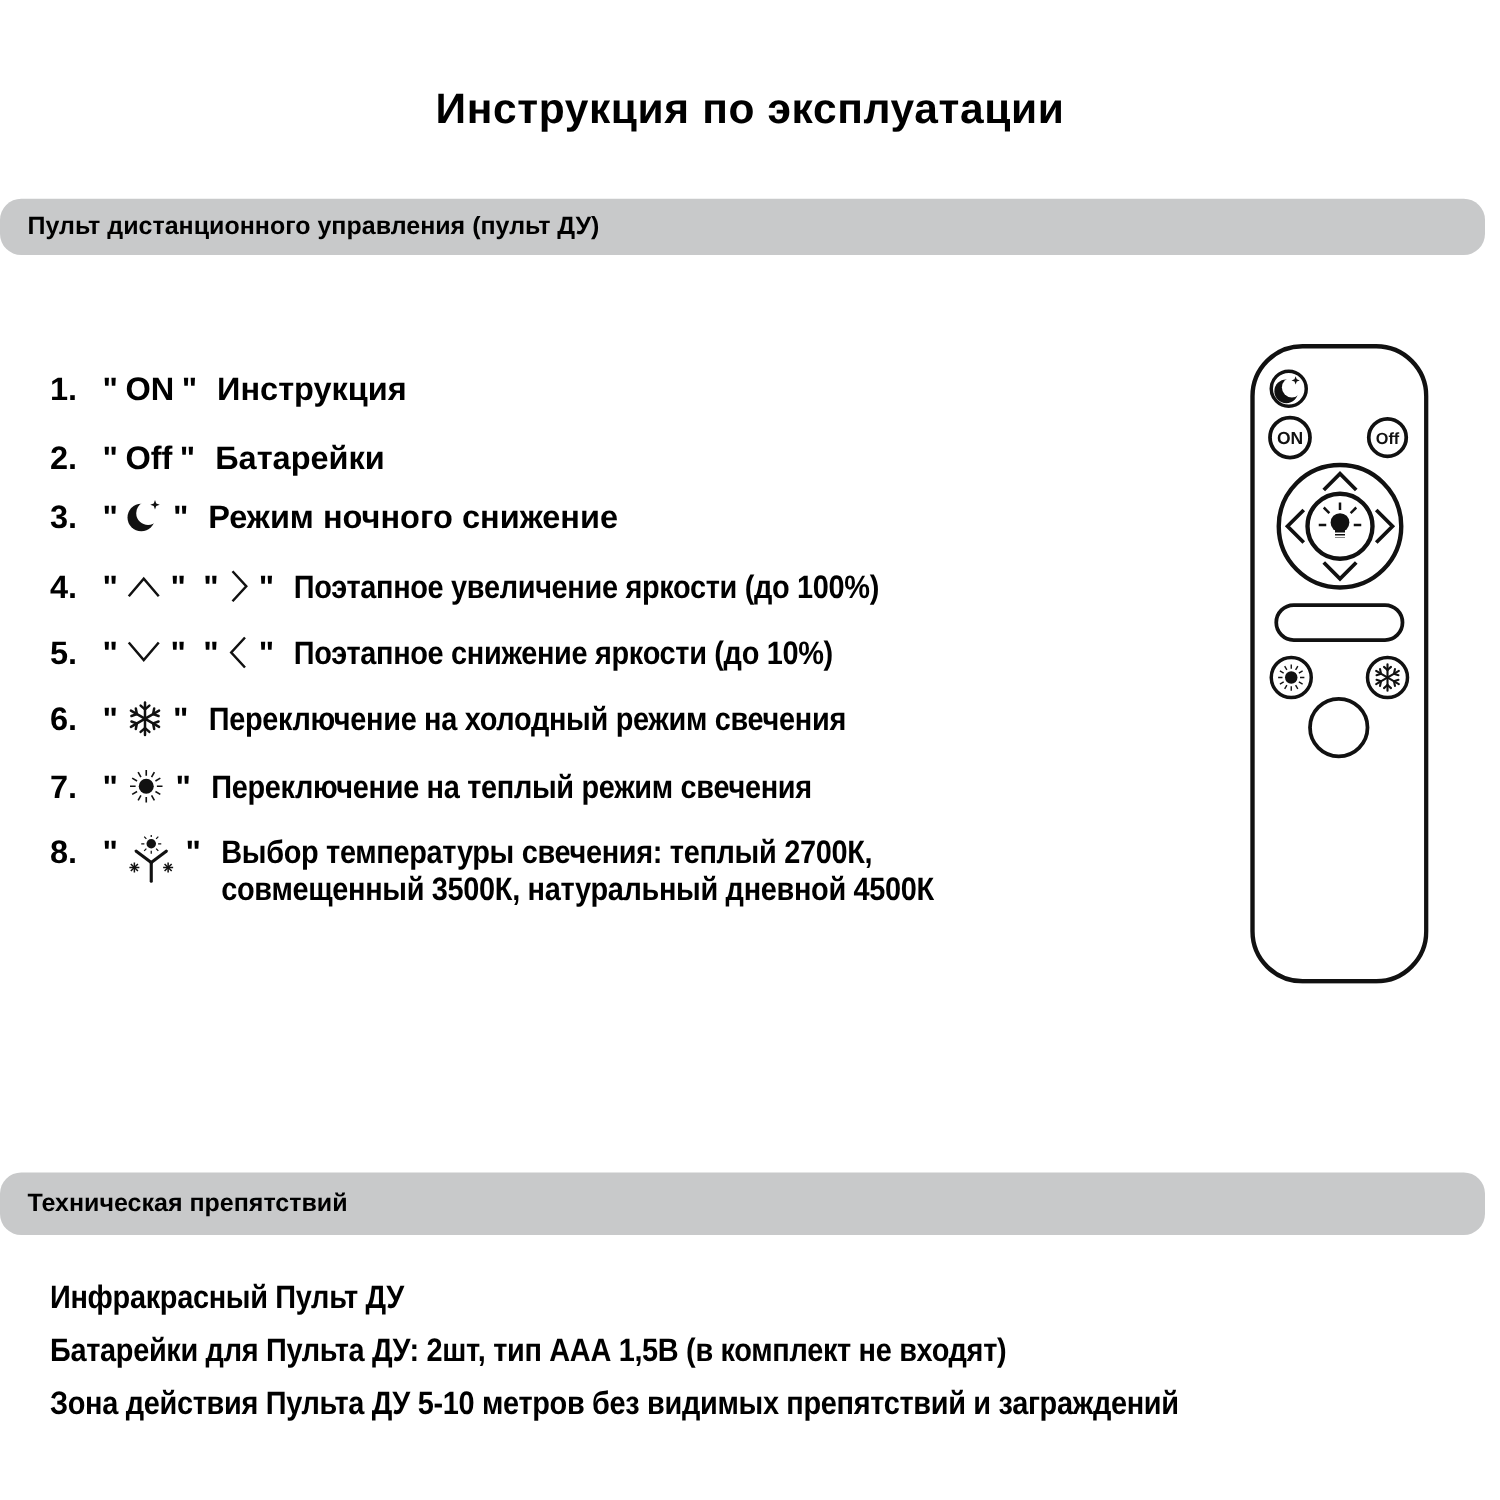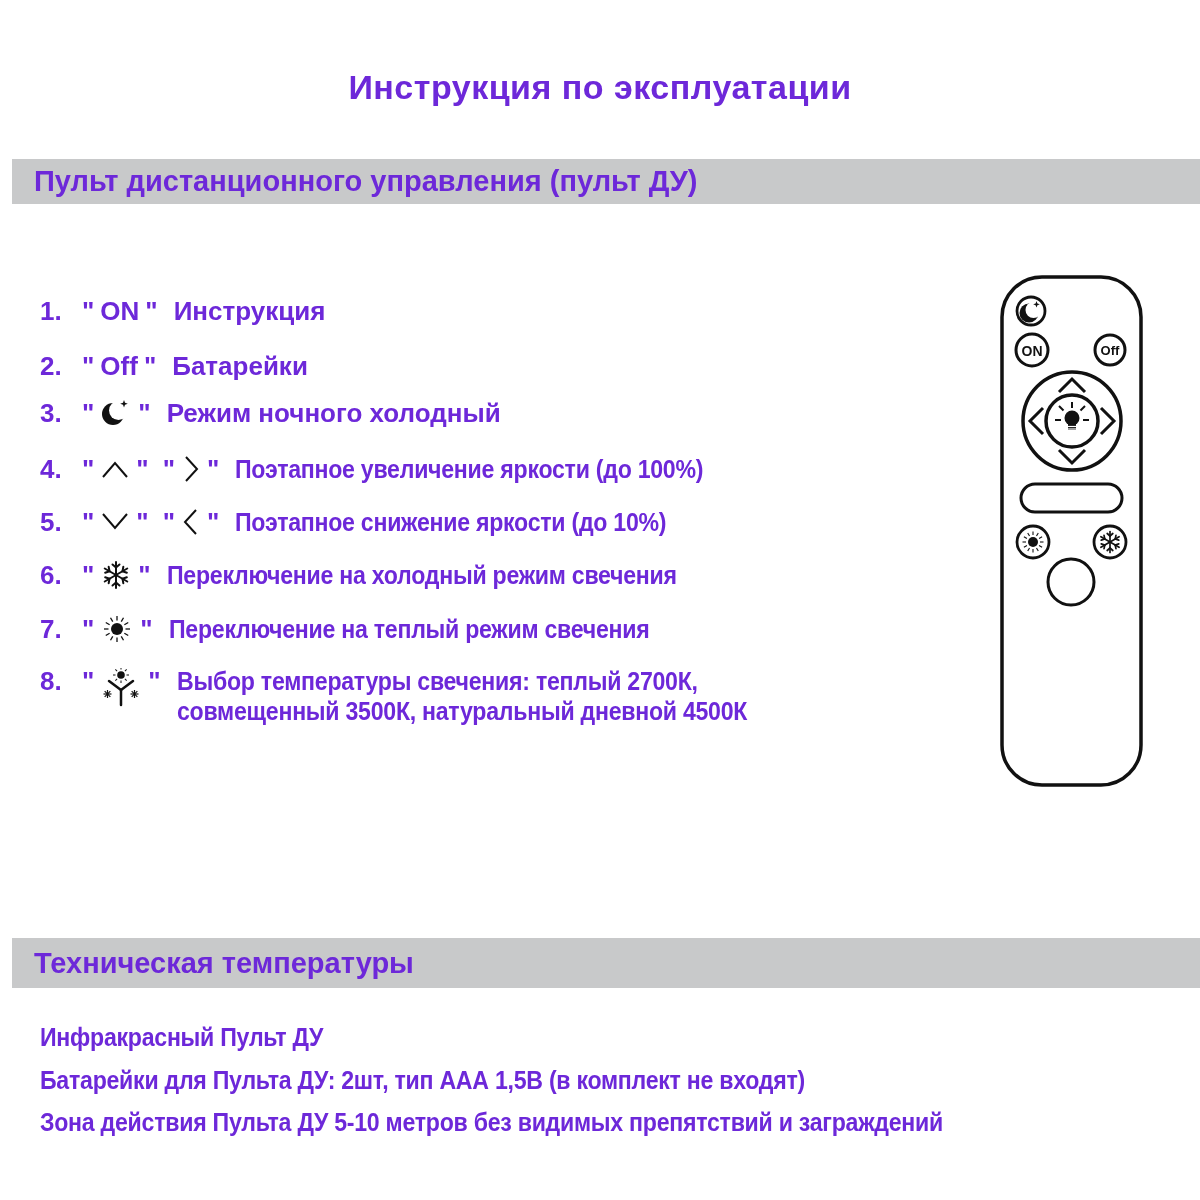--- a/index.html
+++ b/index.html
@@ -1,22 +1,22 @@
 <!DOCTYPE html>
 <html><head>
 <meta charset="utf-8">
 <style>
   html,body{margin:0;padding:0;background:#ffffff;}
   .page{position:relative;width:1200px;height:1200px;background:#ffffff;overflow:hidden;
-        font-family:"Liberation Sans", sans-serif;color:#6d28d9;}
+        font-family:"Liberation Sans", sans-serif;color:#000000;}
   .title{position:absolute;top:68px;left:0;width:100%;text-align:center;
          font-size:34px;font-weight:bold;letter-spacing:0.5px;}
-  .bar{position:absolute;left:12px;width:1188px;background:#c8c9ca;
+  .bar{position:absolute;left:0;width:1188px;background:#c8c9ca;
        display:flex;align-items:center;box-sizing:border-box;padding-left:22px;
-       font-size:29px;font-weight:bold;}
+       font-size:20px;font-weight:bold;border-radius:17px;}
   .bar1{top:159px;height:45px;}
   .bar2{top:938px;height:50px;}
   .item{position:absolute;left:40px;display:flex;align-items:center;height:34px;
         font-size:26px;font-weight:bold;white-space:nowrap;gap:6px;}
   .item .num{width:36px;flex:0 0 auto;}
   .q{font-weight:bold;}
   .btnlabel{font-weight:bold;}
   .icon{display:flex;align-items:center;justify-content:center;}
   .txt{margin-left:10px;}
   .g2{margin-left:8px;}
@@ -59,21 +59,21 @@
     <span class="num">3.</span>
     <span class="q">"</span>
     <span class="icon">
       <svg width="32" height="32" viewBox="0 0 32 32">
         <circle cx="13" cy="17" r="11" fill="#111"></circle>
         <circle cx="18.5" cy="13.5" r="9.5" fill="#fff"></circle>
         <path d="M24,3 L25,5.8 L27.8,6.8 L25,7.8 L24,10.6 L23,7.8 L20.2,6.8 L23,5.8 Z" fill="#111"></path>
       </svg>
     </span>
     <span class="q">"</span>
-    <span class="txt">Режим ночного холодный</span>
+    <span class="txt">Режим ночного снижение</span>
   </div>
 
   <div class="item" style="top:452px">
     <span class="num">4.</span>
     <span class="q">"</span>
     <span class="icon">
       <svg width="30" height="24" viewBox="0 0 30 24">
           <polyline points="3,20 15,6 27,20" fill="none" stroke="#111" stroke-width="2"></polyline>
         </svg>
     </span>
@@ -303,20 +303,20 @@
               <line x1="0" y1="6" x2="2.8" y2="8.5"></line>
             </g>
         </g>
       </g>
 
       <circle cx="71" cy="307" r="23" fill="none" stroke="#111" stroke-width="3"></circle>
     </svg>
   </div>
 
   <div class="bar bar2">
-    <span>Техническая температуры</span>
+    <span>Техническая препятствий</span>
   </div>
 
   <div class="tech-line cond" style="top:1022px">Инфракрасный Пульт ДУ</div>
   <div class="tech-line cond" style="top:1065px">Батарейки для Пульта ДУ: 2шт, тип ААА 1,5В (в комплект не входят)</div>
   <div class="tech-line cond" style="top:1107px">Зона действия Пульта ДУ 5-10 метров без видимых препятствий и заграждений</div>
 
 </div>
 
 </body></html>

